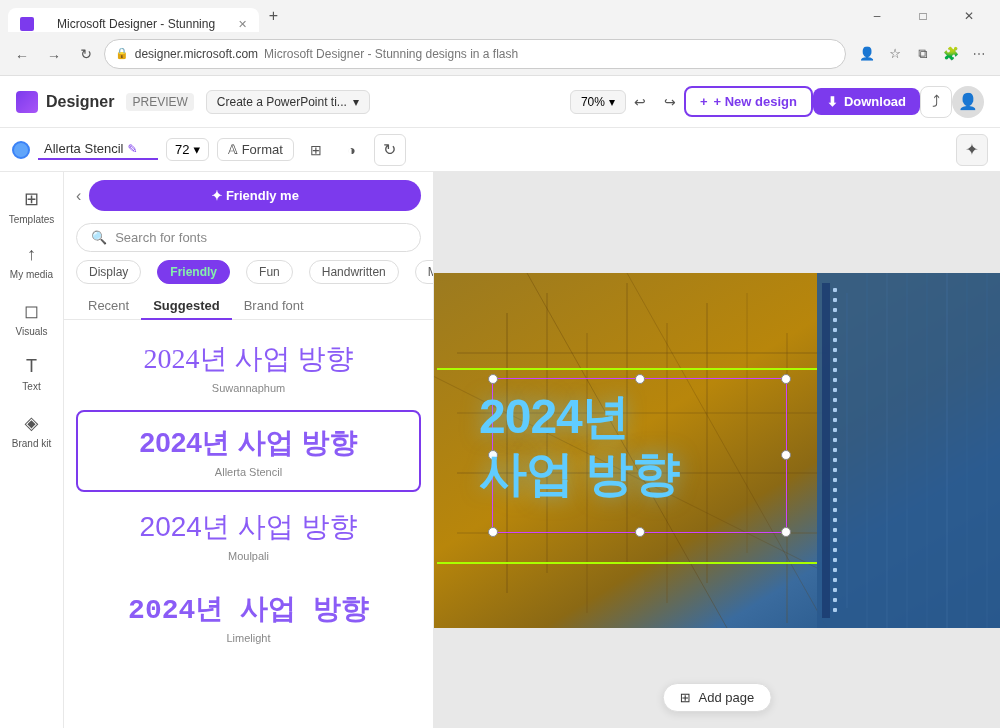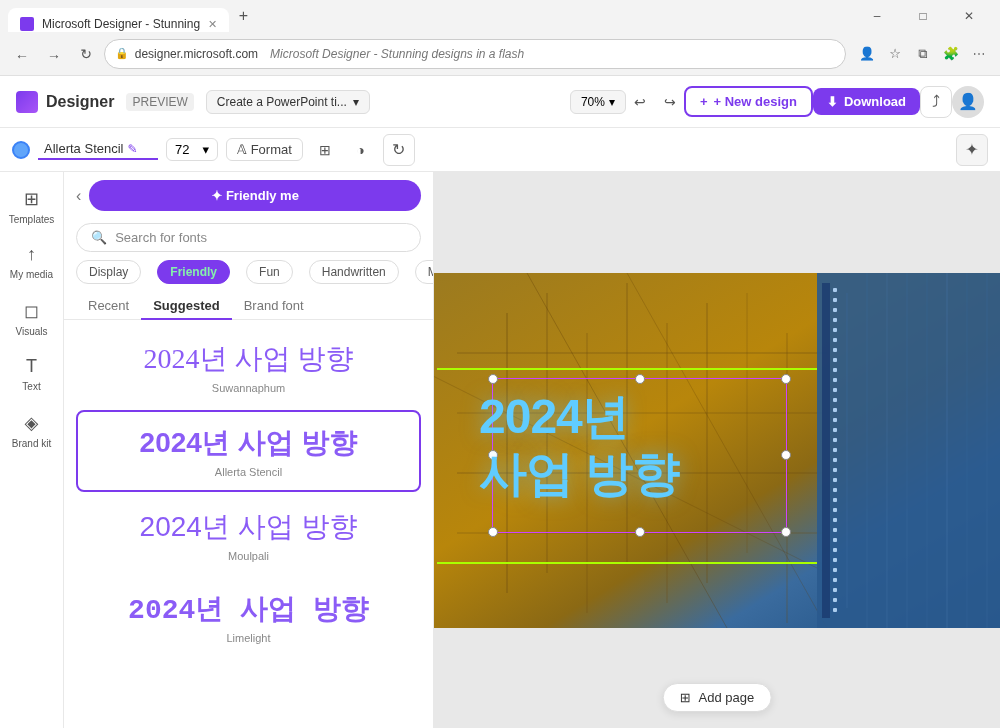--- a/index.html
+++ b/index.html
@@ -9,21 +9,21 @@
     .browser-frame { width: 1000px; height: 728px; display: flex; flex-direction: column; background: #f3f3f3; }
     .browser-tab {
       display: flex;
       align-items: center;
       background: white;
       border-radius: 8px 8px 0 0;
       padding: 0 12px;
       height: 32px;
       font-size: 12px;
       color: #333;
-      gap: 8px;
+      gap: 23px;
       min-width: 200px;
       margin-top: 16px;
     }
     .browser-tab .favicon { width: 14px; height: 14px; background: #7c3aed; border-radius: 2px; }
     .tab-close { margin-left: auto; cursor: pointer; color: #888; font-size: 11px; }
     .new-tab-btn { width: 28px; height: 28px; display: flex; align-items: center; justify-content: center; border-radius: 50%; cursor: pointer; color: #555; font-size: 16px; }
 
     .browser-toolbar {
       background: #f3f3f3;
       height: 44px;
@@ -42,21 +42,21 @@
       border-radius: 16px;
       display: flex;
       align-items: center;
       padding: 0 10px;
       font-size: 12px;
       color: #333;
       gap: 6px;
     }
     .address-lock { color: #555; font-size: 11px; }
     .address-url { color: #444; }
-    .address-title { color: #777; margin-left: 6px; font-style: italic; }
+    .address-title { color: #777; margin-left: 0; }
     .toolbar-icons { display: flex; gap: 2px; margin-left: 4px; }
     .toolbar-icon { width: 26px; height: 26px; display: flex; align-items: center; justify-content: center; cursor: pointer; border-radius: 4px; color: #555; font-size: 13px; }
 
     
     .app-container {
       display: flex;
       flex-direction: column;
       flex: 1;
       background: white;
       overflow: hidden;
@@ -102,21 +102,21 @@
       background: white;
       height: 44px;
       display: flex;
       align-items: center;
       padding: 0 12px;
       border-bottom: 1px solid #e8e8e8;
       gap: 8px;
     }
     .font-color-dot { width: 18px; height: 18px; border-radius: 50%; background: #60a5fa; border: 2px solid #3b82f6; cursor: pointer; }
     .font-name-field { display: flex; align-items: center; gap: 4px; border: none; border-bottom: 2px solid #7c3aed; padding: 2px 6px; font-size: 13px; color: #333; min-width: 120px; cursor: pointer; }
-    .font-size-control { display: flex; align-items: center; gap: 13px; border: 1px solid #ddd; border-radius: 6px; padding: 3px 8px; font-size: 13px; cursor: pointer; }
+    .font-size-control { display: flex; align-items: center; gap: 4px; border: 1px solid #ddd; border-radius: 6px; padding: 3px 8px; font-size: 13px; cursor: pointer; }
     .font-toolbar-btn { display: flex; align-items: center; gap: 4px; border: 1px solid #ddd; border-radius: 6px; padding: 3px 10px; font-size: 13px; cursor: pointer; color: #444; }
     .font-toolbar-icon { width: 28px; height: 28px; display: flex; align-items: center; justify-content: center; cursor: pointer; border-radius: 4px; color: #555; font-size: 14px; }
     .regen-btn { width: 32px; height: 32px; display: flex; align-items: center; justify-content: center; cursor: pointer; border-radius: 6px; color: #555; font-size: 16px; border: 1px solid #ddd; }
     .ai-effects-btn { width: 32px; height: 32px; display: flex; align-items: center; justify-content: center; cursor: pointer; border-radius: 6px; color: #555; background: #f5f5f5; border: 1px solid #ddd; }
 
     
     .main-content {
       display: flex;
       flex: 1;
       overflow: hidden;

